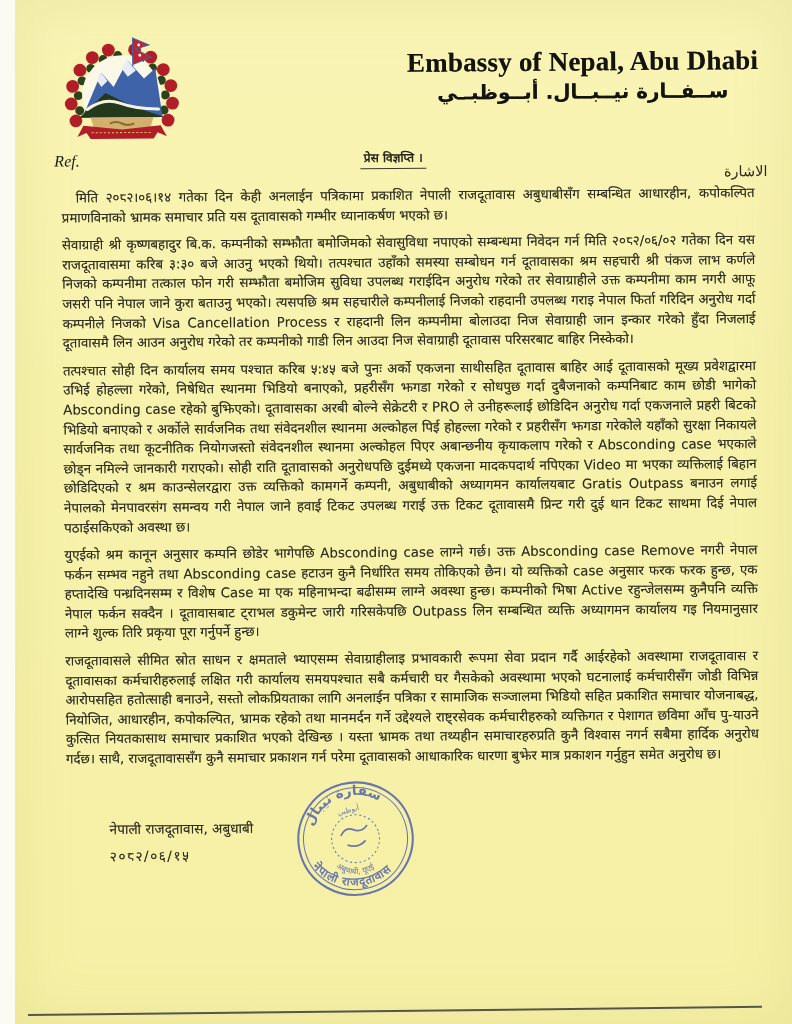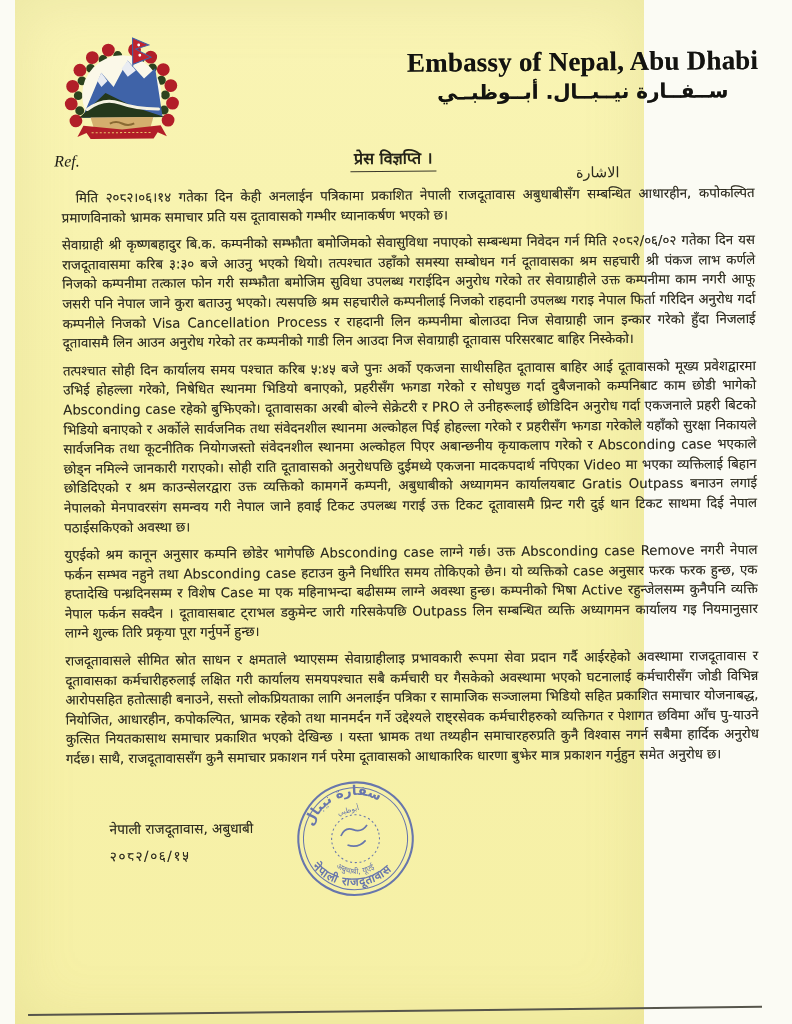--- a/index.html
+++ b/index.html
@@ -2,21 +2,21 @@
 <html lang="ne"><head>
 <meta charset="utf-8">
 <style>
   html,body{margin:0;padding:0;}
   body{
     width:792px;height:1024px;
     background:#fbfbf4;
     font-family:"DejaVu Sans",sans-serif;
     overflow:hidden;
   }
-  .sheet{position:relative;width:644px;height:1024px;}
+  .sheet{position:relative;width:792px;height:1024px;}
   .paper{
     position:absolute;left:15px;top:0;right:0;bottom:0;
     background:linear-gradient(180deg,#f9f4b4 0%,#f7f2ab 40%,#f6f0a6 100%);
     box-shadow:inset 0 0 60px rgba(180,170,90,.18);
   }
   .tilt{position:absolute;left:0;top:0;right:0;bottom:0;transform:rotate(-0.45deg);transform-origin:380px 500px;}
 
   
   .emblem{position:absolute;left:64px;top:34px;width:122px;height:120px;}
   .letterhead{position:absolute;left:400px;top:48px;width:372px;text-align:center;color:#131310;}
@@ -27,21 +27,21 @@
   .letterhead .ar{
     direction:rtl;font-weight:700;font-size:20px;margin-top:2px;letter-spacing:1px;
     text-shadow:0 0 .5px rgba(0,0,0,.5);
   }
   .ref{
     position:absolute;left:57px;top:150px;
     font-family:"Liberation Serif",serif;font-style:italic;font-weight:400;font-size:16px;color:#23221a;
   }
   .press-title{position:absolute;left:0;width:792px;top:147px;text-align:center;}
   .press-title span{
-    display:inline-block;font-size:16px;font-weight:700;color:#262418;
+    display:inline-block;font-size:12px;font-weight:700;color:#262418;
     border-bottom:1.4px solid #3a382a;padding:0 4px 2px 4px;
   }
   .ref-ar{position:absolute;right:22px;top:166px;font-size:14.5px;color:#2c2a1e;direction:rtl;}
 
   
   .body-text{
     position:absolute;left:64px;top:186px;width:693px;
     font-size:13.3px;line-height:19.6px;color:#2e2c20;
     text-align:justify;
     text-shadow:0 0 .4px rgba(46,44,32,.45);

